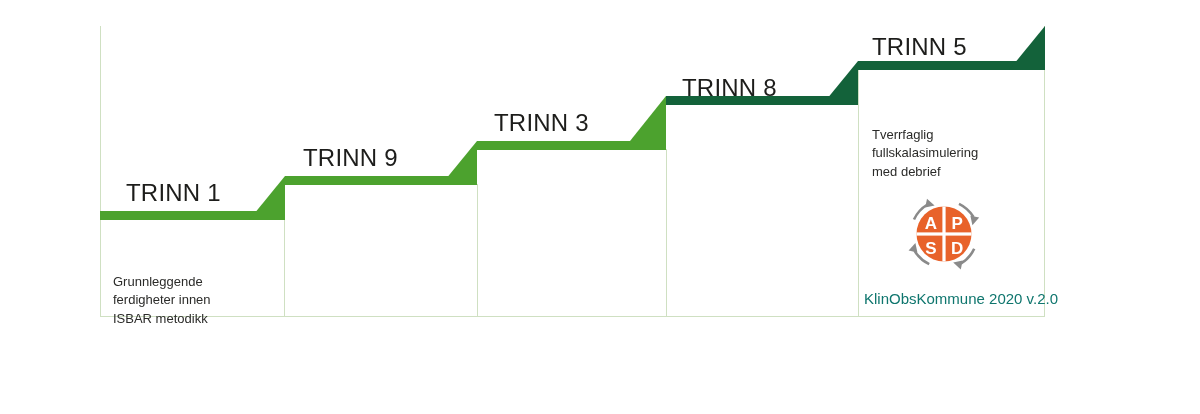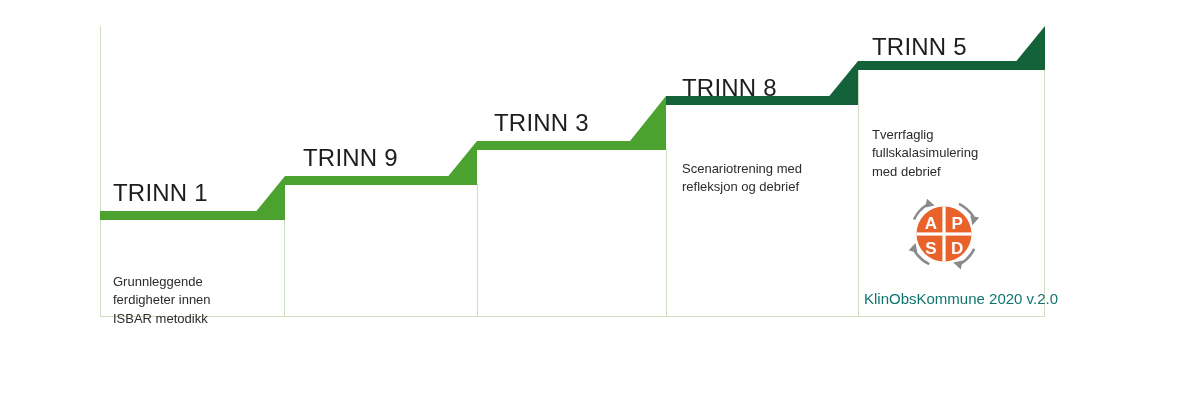--- a/index.html
+++ b/index.html
@@ -103,38 +103,36 @@
 
   <div id="frame"></div>
 
   <div class="col-sep" style="left:284px; top:219px; height:98px;"></div>
   <div class="col-sep" style="left:477px; top:184px; height:133px;"></div>
   <div class="col-sep" style="left:666px; top:149px; height:168px;"></div>
   <div class="col-sep" style="left:858px; top:61px; height:256px;"></div>
 
   <div class="tread light" style="left:100px; top:211px; width:185px;"></div>
   <div class="riser" style="left:249px; top:176px; border-left:36px solid transparent; border-bottom:44px solid #4ca22e;"></div>
-  <div class="step-title" style="left:113px; top:179px;">TRINN 1</div>
+  <div class="step-title" style="left:126px; top:179px;">TRINN 1</div>
   <div class="step-desc" style="left:113px; top:233px; width:170px;">Grunnleggende
 ferdigheter innen
 ISBAR metodikk</div>
 
   <div class="tread light" style="left:285px; top:176px; width:192px;"></div>
   <div class="riser" style="left:441px; top:141px; border-left:36px solid transparent; border-bottom:44px solid #4ca22e;"></div>
   <div class="step-title" style="left:303px; top:144px;">TRINN 9</div>
 
   <div class="tread light" style="left:477px; top:141px; width:189px;"></div>
   <div class="riser" style="left:630px; top:96px; border-left:36px solid transparent; border-bottom:45px solid #4ca22e;"></div>
   <div class="step-title" style="left:494px; top:109px;">TRINN 3</div>
 
   <div class="tread dark" style="left:666px; top:96px; width:192px;"></div>
   <div class="riser" style="left:822px; top:61px; border-left:36px solid transparent; border-bottom:44px solid #13623a;"></div>
   <div class="step-title" style="left:682px; top:74px;">TRINN 8</div>
-  <div class="step-desc" style="left:682px; top:120px; width:180px;">Scenariotrening med
-refleksjon og debrief</div>
 
   <div class="tread dark" style="left:858px; top:61px; width:187px;"></div>
   <div class="riser" style="left:1009px; top:26px; border-left:36px solid transparent; border-bottom:44px solid #13623a;"></div>
   <div class="step-title" style="left:872px; top:33px;">TRINN 5</div>
   <div class="step-desc" style="left:872px; top:86px; width:175px;">Tverrfaglig
 fullskalasimulering
 med debrief</div>
 
   <div id="logo">
     <svg viewBox="0 0 82 82" width="82" height="82">

